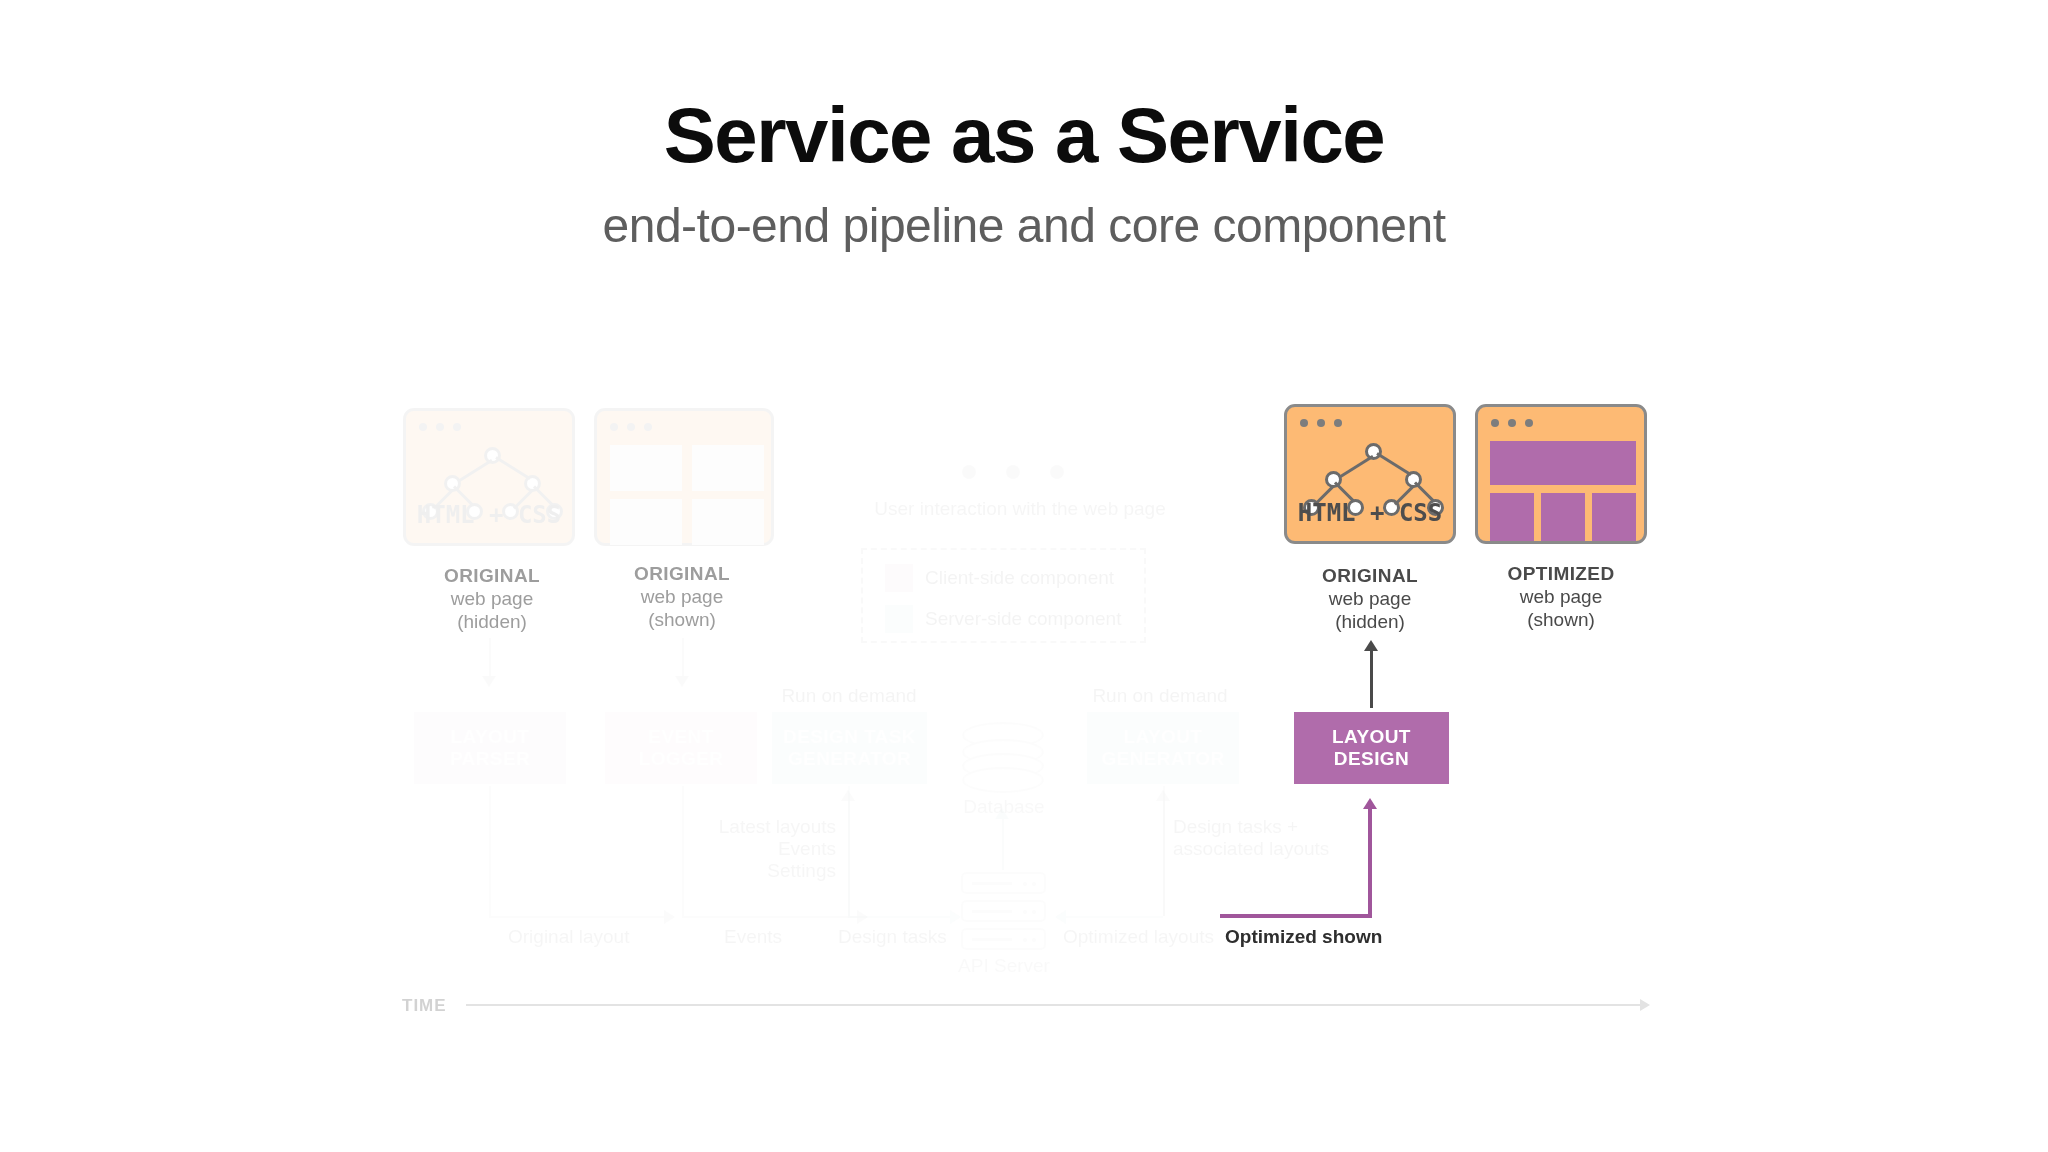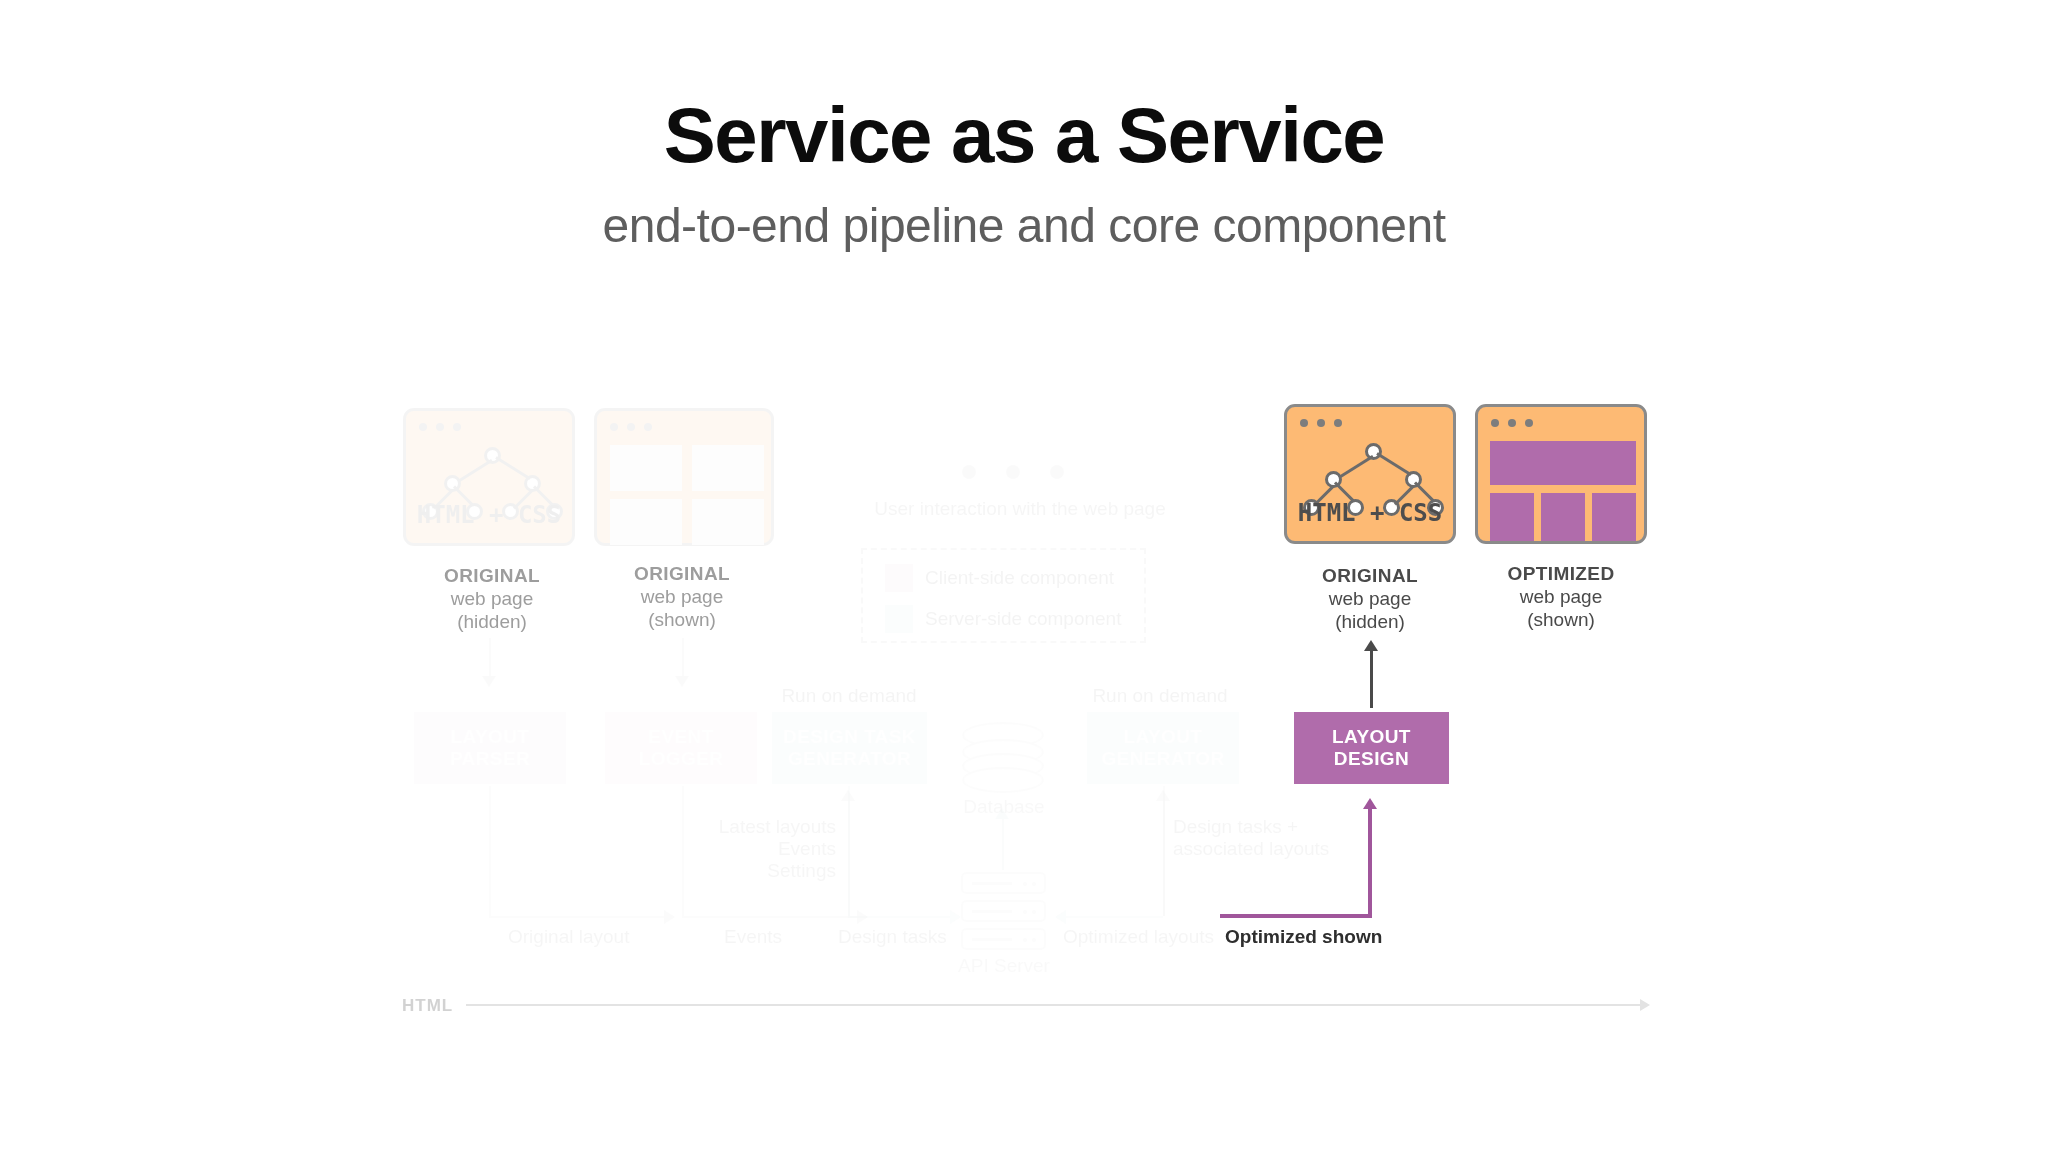--- a/index.html
+++ b/index.html
@@ -400,17 +400,17 @@
       <div class="blk p" style="left:63px;top:56px;width:44px;height:48px;"></div>
       <div class="blk p" style="left:114px;top:56px;width:44px;height:48px;"></div>
     </div>
   </div>
   <div class="cap" style="left:1441px;top:562px;">
     <b>OPTIMIZED</b><br>
     <span>web page</span><br>
     <span>(shown)</span>
   </div>
 
-  <div id="timelbl">HTML</div>
+  <div id="timelbl">TIME</div>
   <div id="timeline"></div>
   <div id="timearrow"></div>
 
 </div>
 
 </body></html>

